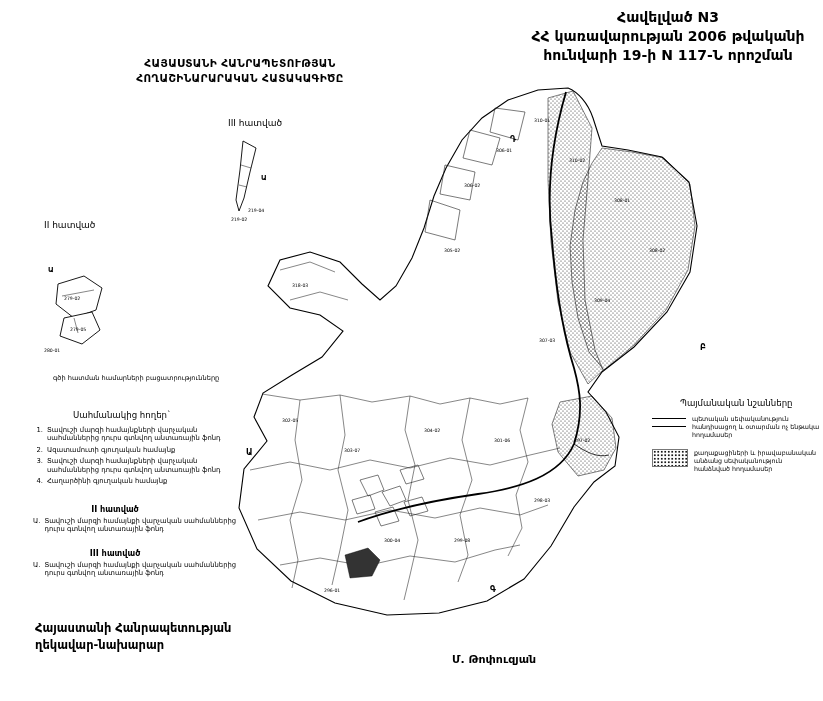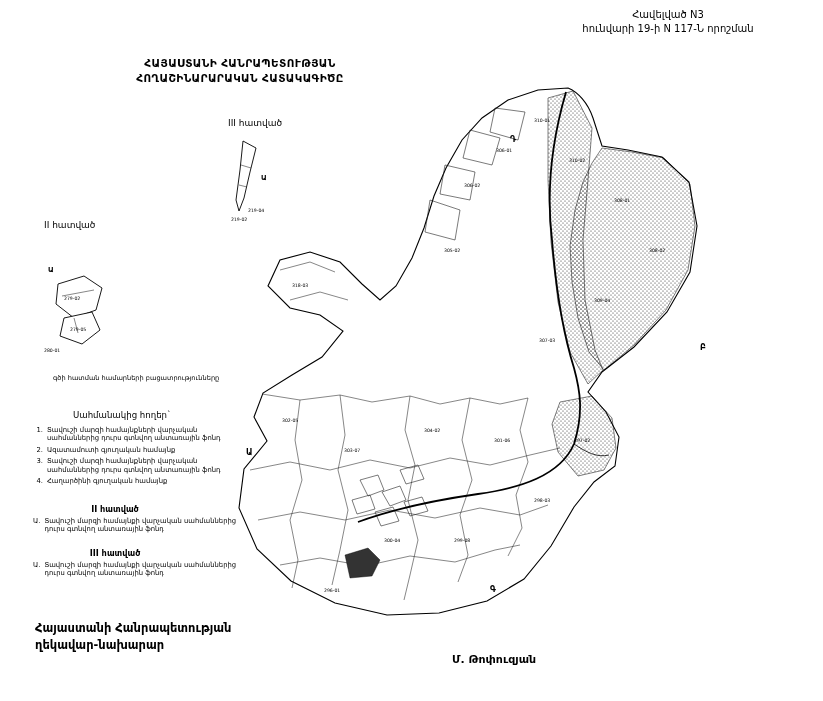--- a/index.html
+++ b/index.html
@@ -1,20 +1,20 @@
 <!DOCTYPE html>
 <html><head>
 <meta charset="utf-8">
 <style>
   html,body{margin:0;padding:0;background:#fff;}
   .page{position:relative;width:823px;height:701px;background:#fff;color:#000;
         font-family:"DejaVu Sans",sans-serif;overflow:hidden;}
   .abs{position:absolute;}
-  .header-right{top:8px;left:518px;width:300px;text-align:center;font-weight:normal;
-                font-size:10px;line-height:1.35;}
+  .header-right{top:8px;left:518px;width:300px;text-align:center;font-weight:bold;
+                font-size:14px;line-height:1.35;}
   .title{top:56px;left:78px;width:324px;text-align:center;font-weight:bold;
          font-size:10.5px;line-height:1.4;letter-spacing:0.4px;}
   .inset-label{font-size:9px;}
   .lbl-inset3{top:118px;left:228px;}
   .lbl-inset2{top:220px;left:44px;}
   .note{top:374px;left:33px;font-size:6.6px;padding-left:20px;}
   .adj-heading{top:410px;left:55px;font-size:8.6px;padding-left:18px;}
   .adj-list{top:426px;left:33px;width:205px;font-size:6.8px;line-height:1.25;}
   .adj-item{display:flex;gap:4px;margin-bottom:3px;}
   .adj-item .num{flex:none;width:10px;text-align:right;}
@@ -46,20 +46,21 @@
   .roadthin{fill:none;stroke:#000;stroke-width:0.8;}
   .ishape{fill:#fff;stroke:#000;stroke-width:0.9;}
 </style>
 </head>
 <body>
 
 <div class="page">
 
   <div class="abs header-right">
     <div>Հավելված N3</div>
+    <div>ՀՀ կառավարության 2006 թվականի</div>
     <div>հունվարի 19-ի N 117-Ն որոշման</div>
   </div>
 
   <div class="abs title">
     <div>ՀԱՅԱՍՏԱՆԻ ՀԱՆՐԱՊԵՏՈՒԹՅԱՆ</div>
     <div>ՀՈՂԱՇԻՆԱՐԱՐԱԿԱՆ ՀԱՏԱԿԱԳԻԾԸ</div>
   </div>
 
   <div class="abs inset-label lbl-inset3">III հատված</div>
   <svg class="abs" style="left:215px;top:132px;" width="62" height="96" viewBox="215 132 62 96">
@@ -178,20 +179,31 @@
     <text class="plbl" x="534" y="502">298-03</text>
     <text class="plbl" x="574" y="442">297-02</text>
     <text class="plbl" x="324" y="592">296-01</text>
 
     <text class="mletter" x="510" y="142">Դ</text>
     <text class="mletter" x="700" y="350">Բ</text>
     <text class="mletter" x="490" y="592">Գ</text>
     <text class="mletter" x="246" y="455">Ա</text>
   </svg>
 
+  <div class="abs legend">
+    <div class="legend-title">Պայմանական նշանները</div>
+    <div class="legend-item">
+      <span class="sym-doubleline"></span>
+      <span>պետական սեփականություն հանդիսացող և օտարման ոչ ենթակա հողամասեր</span>
+    </div>
+    <div class="legend-item">
+      <span class="sym-dotted"></span>
+      <span>քաղաքացիների և իրավաբանական անձանց սեփականություն հանձնված հողամասեր</span>
+    </div>
+  </div>
 
   <div class="abs footer">
     <div>Հայաստանի Հանրապետության</div>
     <div>ղեկավար-նախարար</div>
   </div>
   <div class="abs signature">Մ. Թոփուզյան</div>
 
 </div>
 
 </body></html>

